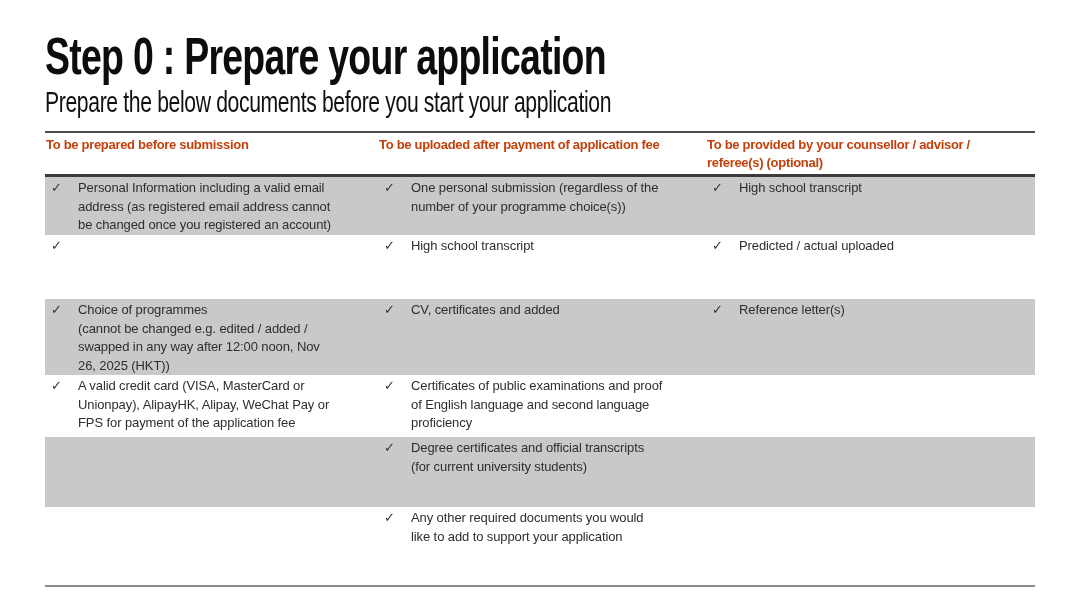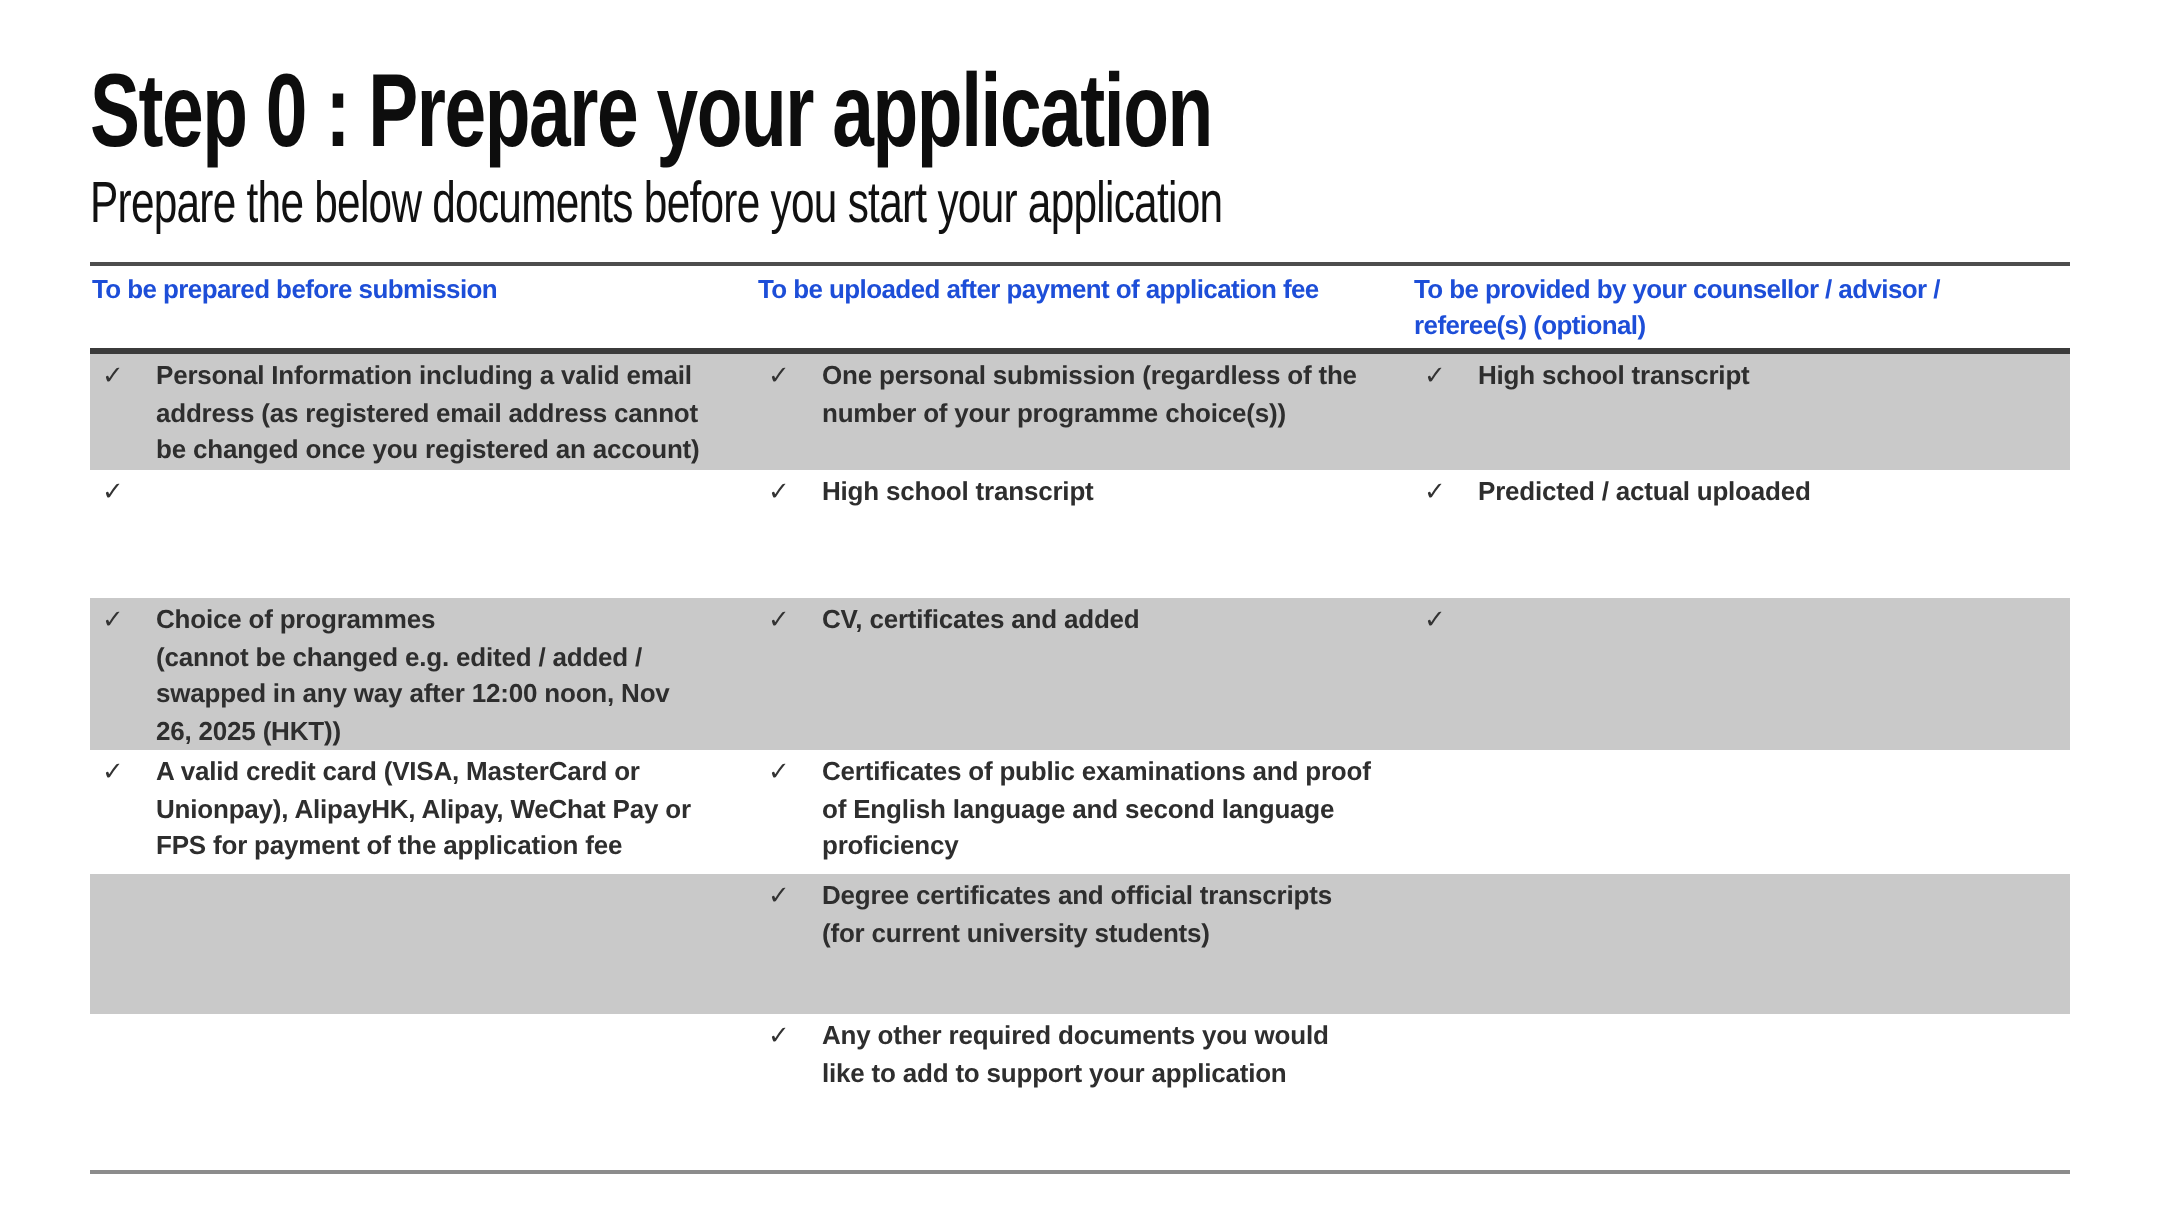--- a/index.html
+++ b/index.html
@@ -48,21 +48,21 @@
     display: grid;
     grid-template-columns: 333px 328px 329px;
     border-bottom: 3px solid #3b3b3b;
     min-height: 36px;
   }
   .th {
     font-size: 13px;
     font-weight: bold;
     line-height: 18px;
     letter-spacing: -0.3px;
-    color: #1d4ed8;
+    color: #c2410c;
     padding: 3px 4px 2px 1px;
     white-space: pre-wrap;
   }
   .row {
     display: grid;
     grid-template-columns: 333px 328px 329px;
   }
   .row.shaded { background: #c9c9c9; }
   .r1 { min-height: 58px; }
   .r2 { min-height: 64px; }
@@ -84,21 +84,20 @@
     color: #333333;
   }
   .cell-text {
     flex: 1;
     font-size: 13px;
     line-height: 18.5px;
     letter-spacing: -0.1px;
     color: #2e2e2e;
     white-space: pre-wrap;
     padding-right: 2px;
-    font-weight: bold;
   }
 </style>
 </head>
 <body>
 
 <div class="slide">
 
   <h1 class="title">Step 0 : Prepare your application</h1>
   <p class="subtitle">Prepare the below documents before you start your application</p>
 
@@ -150,20 +149,21 @@
 (cannot be changed e.g. edited / added /
 swapped in any way after 12:00 noon, Nov
 26, 2025 (HKT))</span>
       </div>
       <div class="cell">
         <span class="check">✓</span>
         <span class="cell-text">CV, certificates and added</span>
       </div>
       <div class="cell">
         <span class="check">✓</span>
+        <span class="cell-text">Reference letter(s)</span>
       </div>
     </div>
 
     <div class="row r4">
       <div class="cell">
         <span class="check">✓</span>
         <span class="cell-text">A valid credit card (VISA, MasterCard or
 Unionpay), AlipayHK, Alipay, WeChat Pay or
 FPS for payment of the application fee</span>
       </div>

